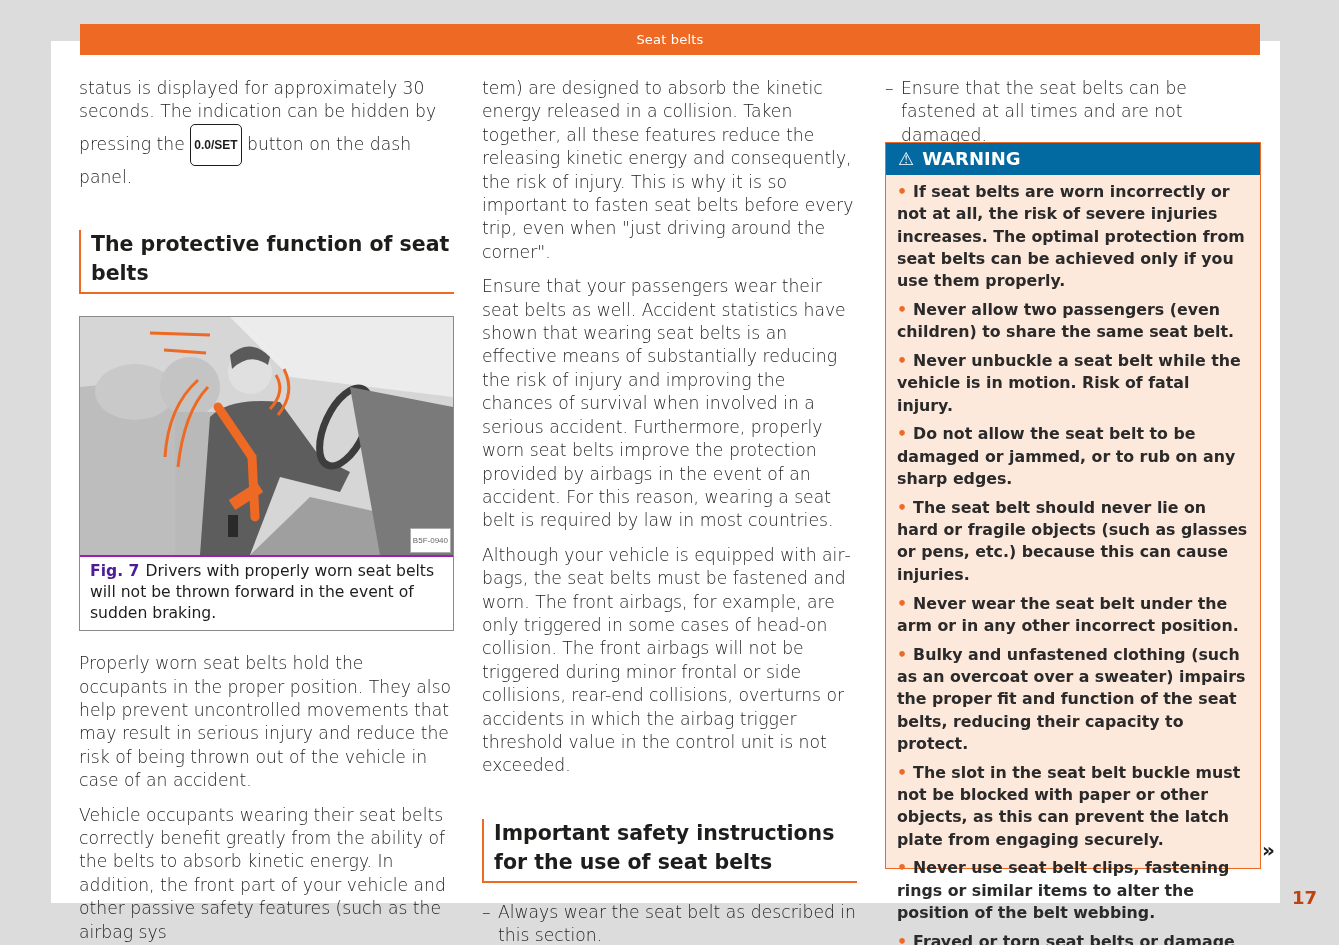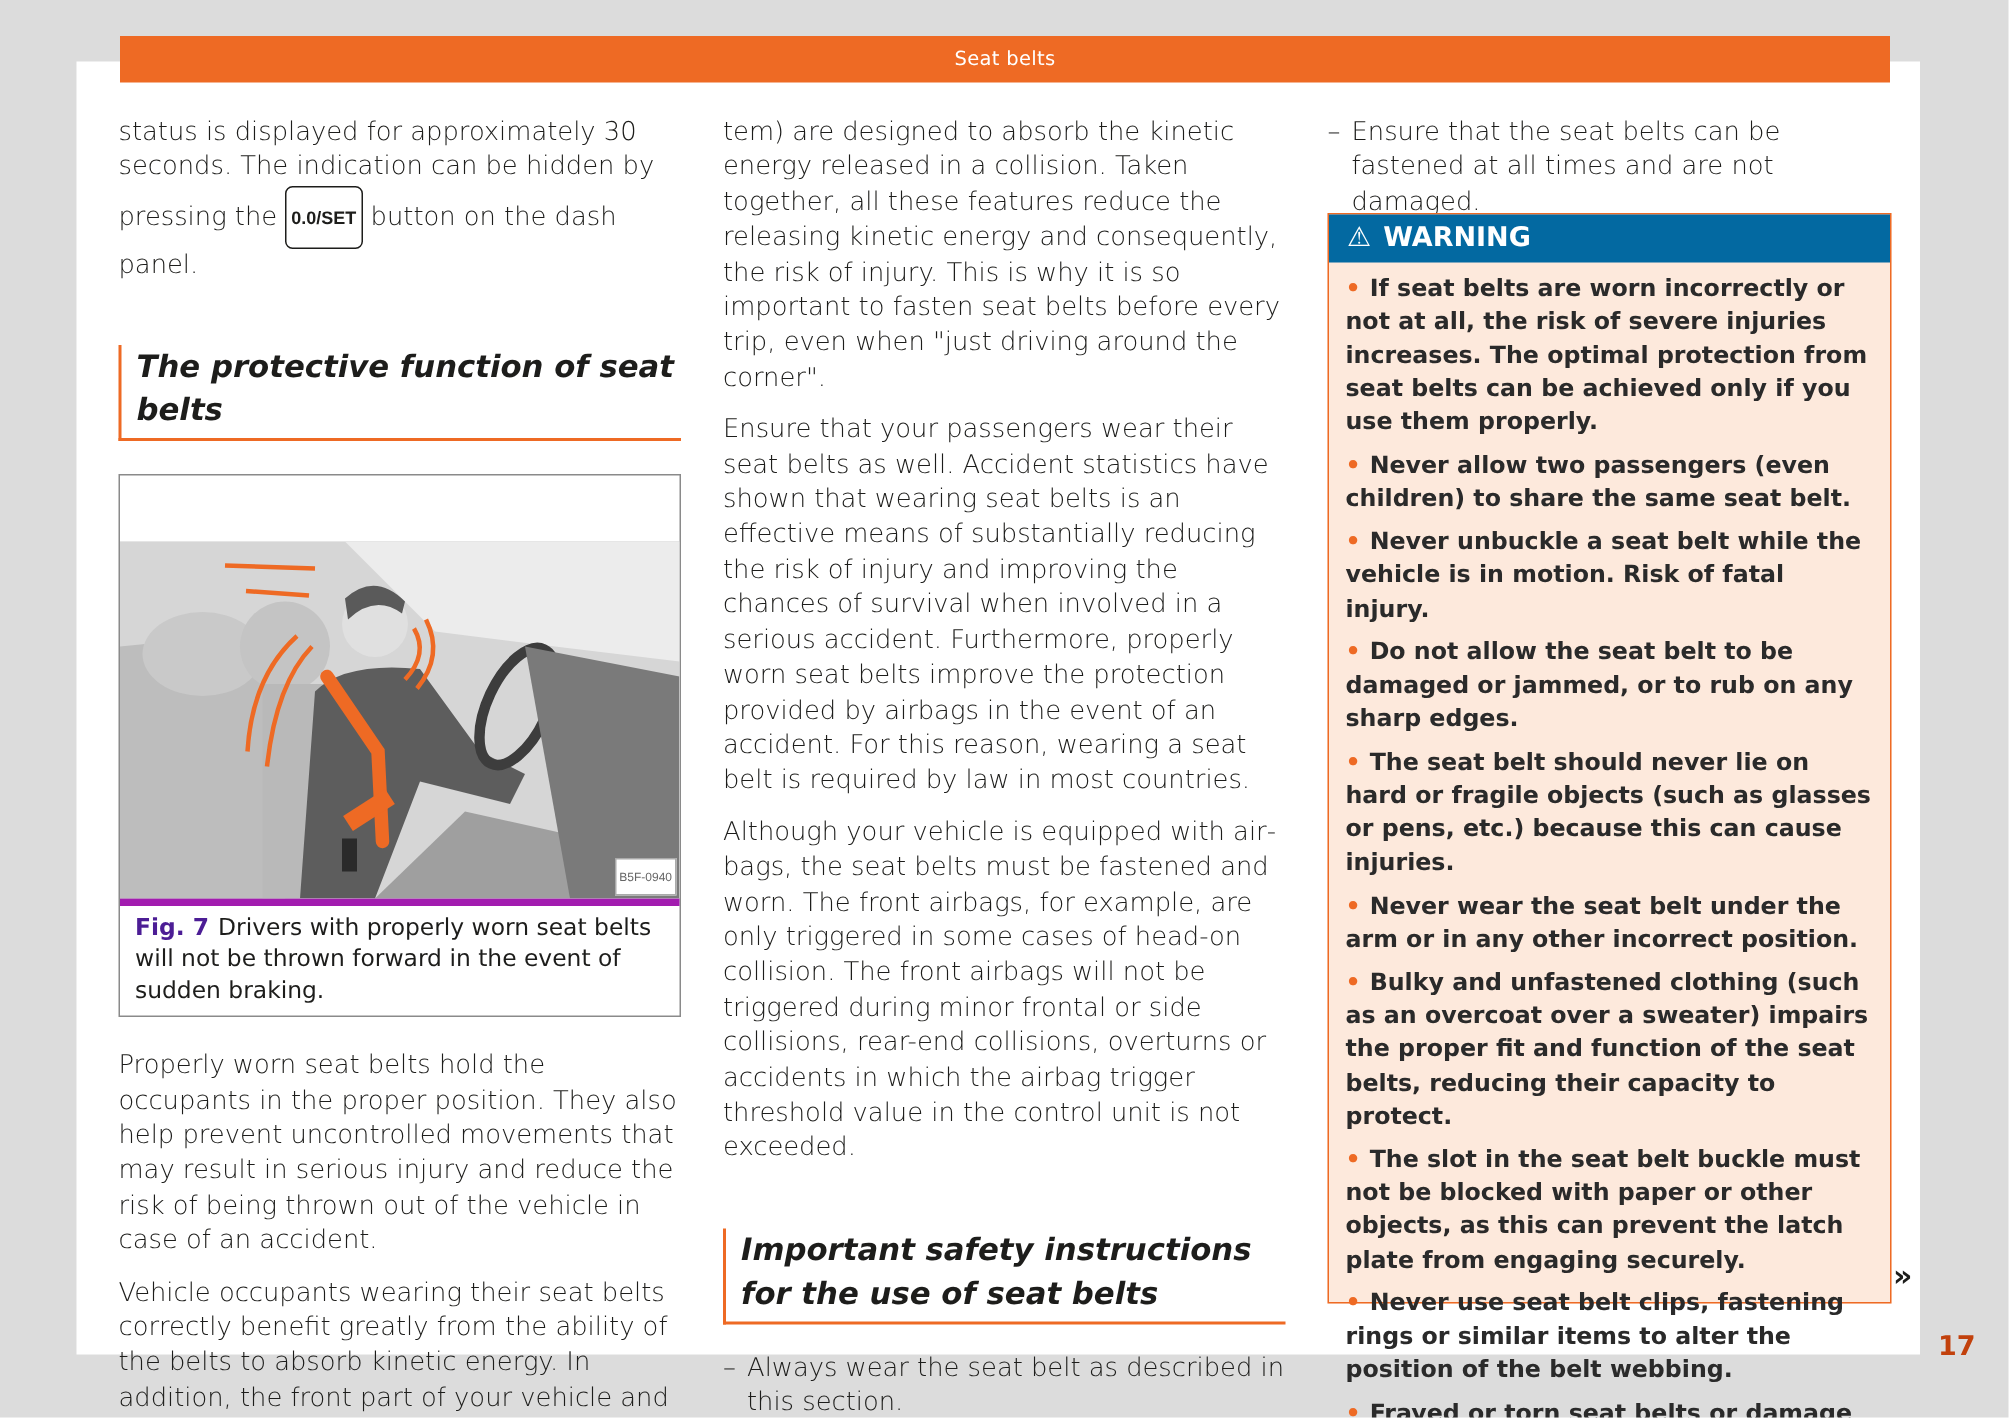--- a/index.html
+++ b/index.html
@@ -6,23 +6,23 @@
   body{width:1339px;height:945px;background:#dcdcdc;position:relative;overflow:hidden;font-family:"DejaVu Sans","Liberation Sans",sans-serif;color:#1d1d1b;}
   .page{position:absolute;left:51px;top:41px;width:1229px;height:862px;background:#ffffff;}
   .header{position:absolute;left:80px;top:24px;width:1180px;height:31px;background:#ee6a24;color:#fff;text-align:center;font-size:13px;line-height:31px;font-weight:500;letter-spacing:0.2px;}
   .col{position:absolute;top:77px;font-size:17.2px;line-height:23.4px;font-weight:300;}
   .c1{left:79px;width:375px;}
   .c2{left:482px;width:375px;}
   .c3{left:885px;width:376px;}
   p{margin:0;}
   .para{margin-bottom:11px;}
   .key{display:inline-block;border:1.5px solid #1d1d1b;border-radius:5px;font-size:12px;font-weight:700;line-height:16px;padding:12px 3px;vertical-align:1px;font-family:"Liberation Sans",sans-serif;}
-  .h2{border-left:2px solid #ee6a24;border-bottom:2px solid #ee6a24;padding:0 0 4px 10px;font-size:20.5px;line-height:29px;font-weight:700;color:#1d1d1b;font-style:italic;}
+  .h2{border-left:2px solid #ee6a24;border-bottom:2px solid #ee6a24;padding:0 0 4px 10px;font-size:20.5px;line-height:29px;font-weight:700;color:#1d1d1b;}
   .fig{border:1px solid #8a8a8a;margin-top:22px;}
-  .fig-img{position:relative;height:238px;background:#cfcfcf;overflow:hidden;border-bottom:5px solid #a21caf;margin-top:44px;}
+  .fig-img{position:relative;height:238px;background:#cfcfcf;overflow:hidden;border-bottom:2px solid #a21caf;}
   .fig-img svg{display:block;}
   .fig-code{position:absolute;right:2px;bottom:2px;font-size:8px;color:#666;background:#fff;border:1px solid #aaa;padding:0 2px;font-family:"Liberation Sans",sans-serif;}
   .caption{padding:4px 10px 6px 10px;font-size:15.6px;line-height:21px;font-weight:400;}
   .fig-label{color:#4c1d95;font-weight:700;margin-right:6px;}
   .dash-item{position:relative;padding-left:16px;}
   .dash{position:absolute;left:0;top:0;}
   .warn{position:absolute;left:885px;top:142px;width:374px;height:725px;border:1.5px solid #ee6a24;background:#fde9dc;}
   .warn-head{background:#0369a1;color:#fff;height:32px;line-height:32px;font-weight:700;font-size:18px;padding-left:12px;}
   .warn-icon{display:inline-block;margin-right:8px;font-size:18px;}
   .warn-list{padding:6px 10px 0 11px;font-size:15.8px;line-height:22.3px;font-weight:700;color:#2a2a2a;}

